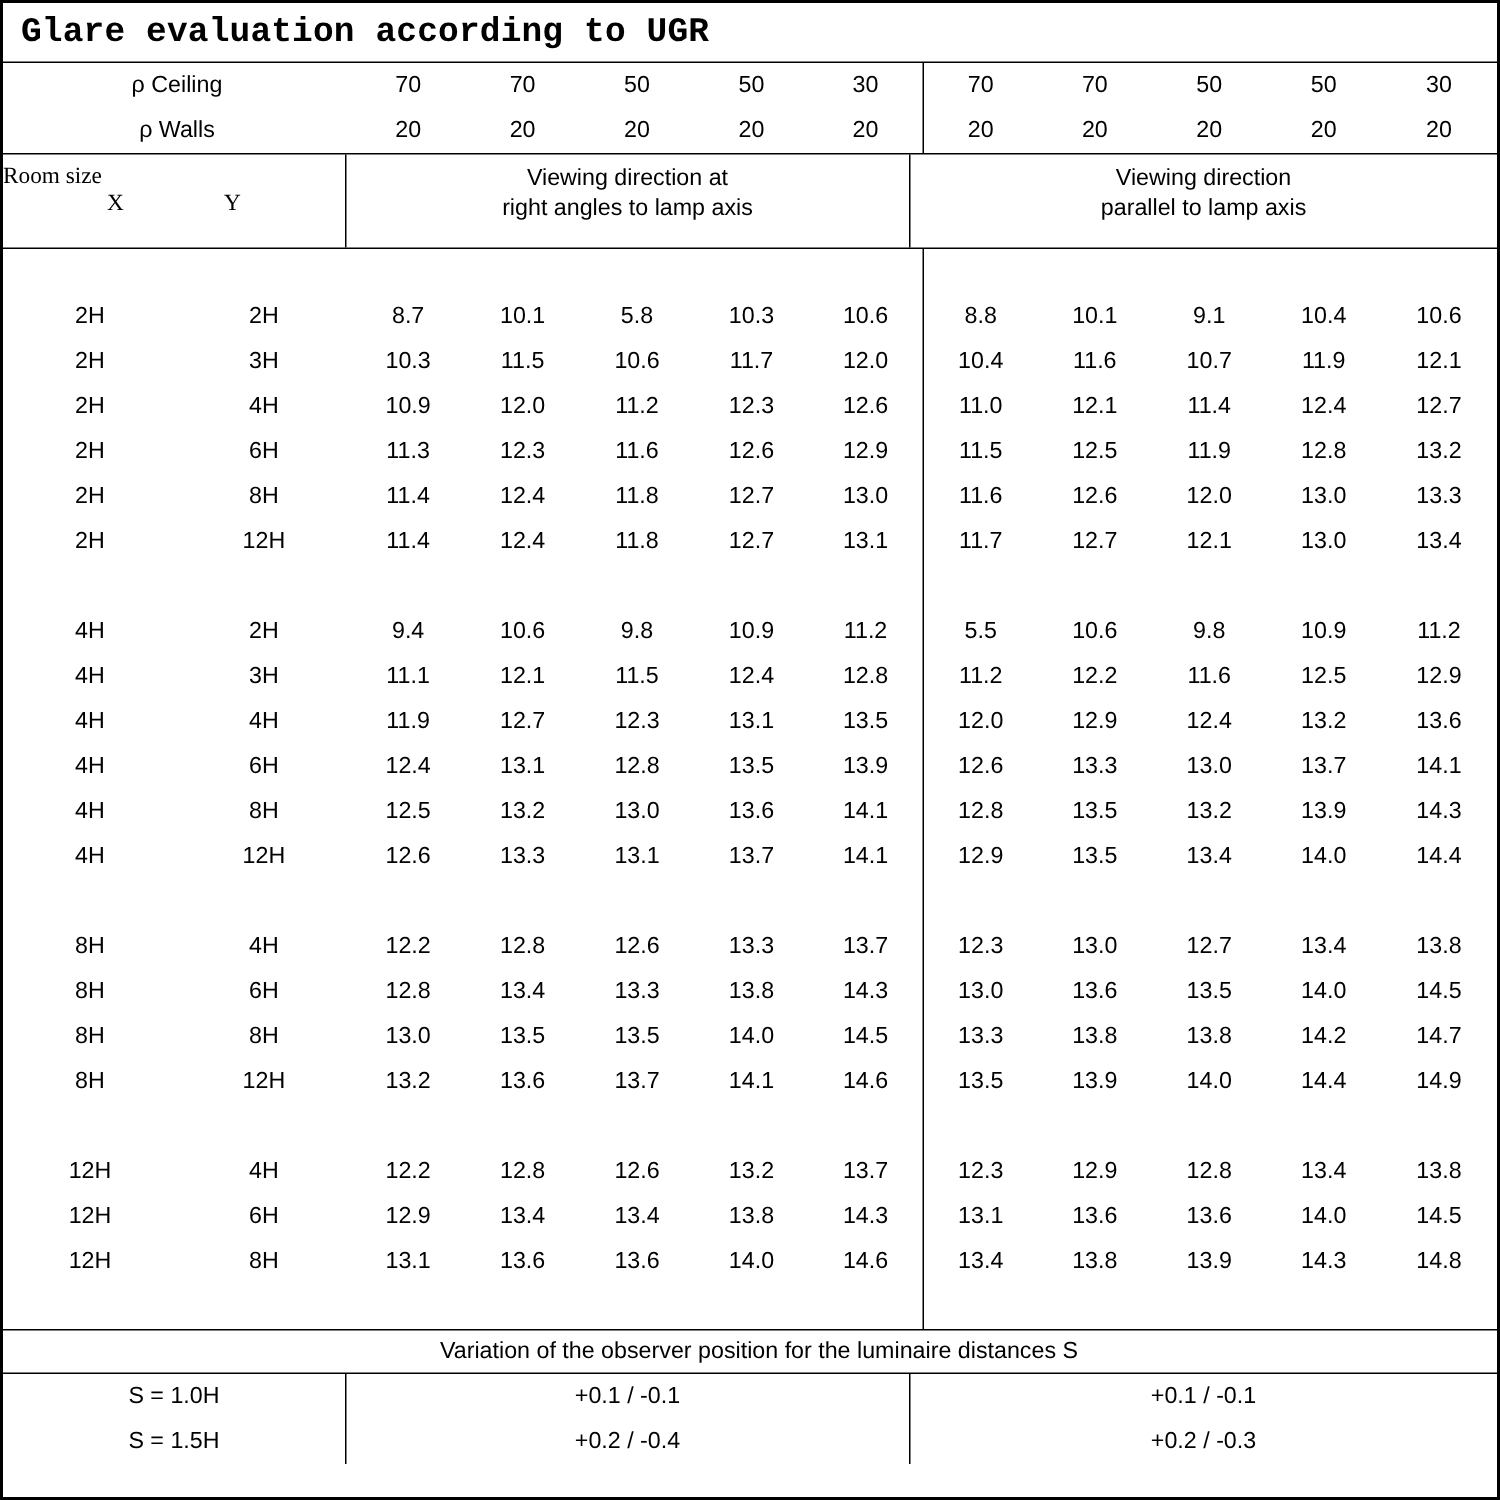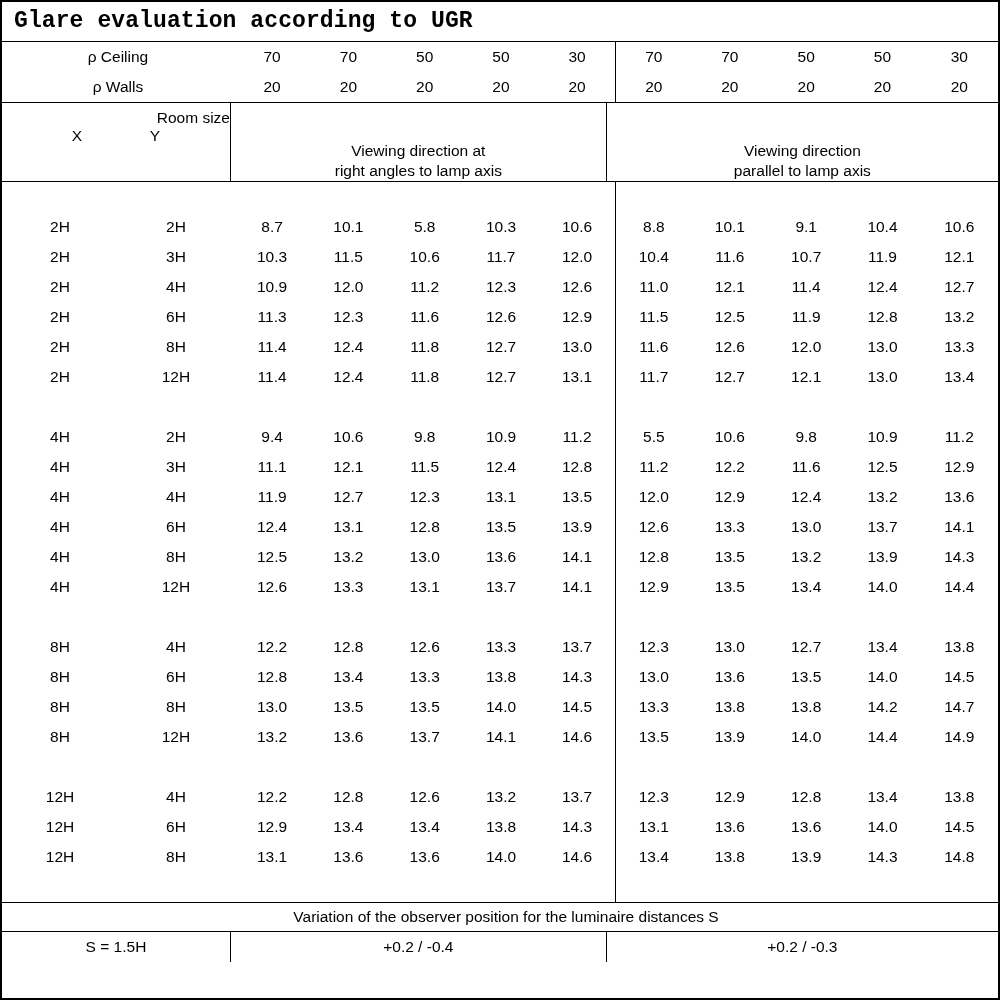--- a/index.html
+++ b/index.html
@@ -53,32 +53,32 @@
   }
   
   col.c-label { width: 228px; }
   col.c-val { width: 75px; }
   col.c-val-last { width: 76px; }
 
   .vdiv {
     border-left: 1px solid #000000;
   }
   .roomsize {
-    text-align: right;
+    text-align: left;
     font-size: 15.5px;
+    font-family: Liberation Serif, serif;
   }
   .roomsize .xy {
     display: flex;
     justify-content: space-around;
     padding: 0 36px;
   }
   .viewdir {
     font-size: 15.5px;
     line-height: 20px;
-    margin-top: 32px;
   }
   .data-row td { height: 22.5px; line-height: 22.5px; }
   .gap-row td { height: 16px; line-height: 16px; }
 
   .small-note {
     font-size: 15.5px;
     padding: 5px 0 5px 12px;
     text-align: center;
   }
   .sblock td { height: 22px; line-height: 22px; }
@@ -542,20 +542,25 @@
   <div class="rule"></div>
 
   <table class="grid">
     <colgroup>
       <col class="c-label">
         <col style="width:375px">
         <col style="width:391px">
     </colgroup>
     <tbody>
       <tr class="sblock">
+        <td style="padding-left:0;">S = 1.0H</td>
+        <td class="vdiv">+0.1 / -0.1</td>
+        <td class="vdiv">+0.1 / -0.1</td>
+      </tr>
+      <tr class="sblock">
         <td style="padding-left:0;">S = 1.5H</td>
         <td class="vdiv">+0.2 / -0.4</td>
         <td class="vdiv">+0.2 / -0.3</td>
       </tr>
 
     </tbody>
   </table>
 
 </div>
 

